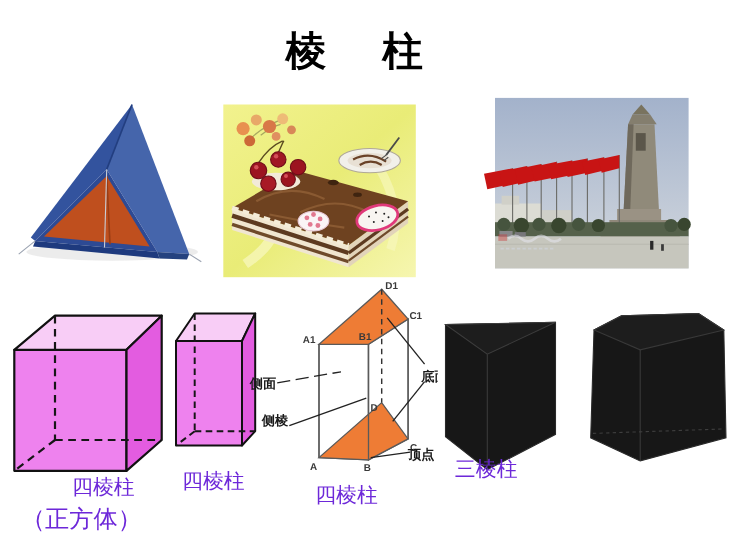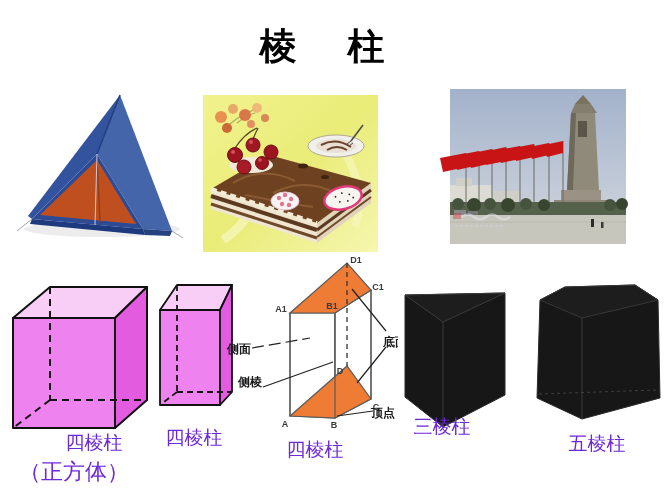--- a/index.html
+++ b/index.html
@@ -275,15 +275,14 @@
       <line x1="52" y1="36" x2="52" y2="137" stroke="#3a3a3a"></line>
       <line x1="9" y1="112" x2="127" y2="108" stroke="#3f3f3f" stroke-dasharray="3,3"></line>
     </g>
   </svg>
 
   <div class="cap cap-cube1">四棱柱</div>
   <div class="cap sub cap-cube2">（正方体）</div>
   <div class="cap cap-cuboid1">四棱柱</div>
   <div class="cap cap-diagram">四棱柱</div>
   <div class="cap cap-tri">三棱柱</div>
-  <div class="cap cap-penta">五棱柱</div>
 
 </div>
 
 </body></html>

